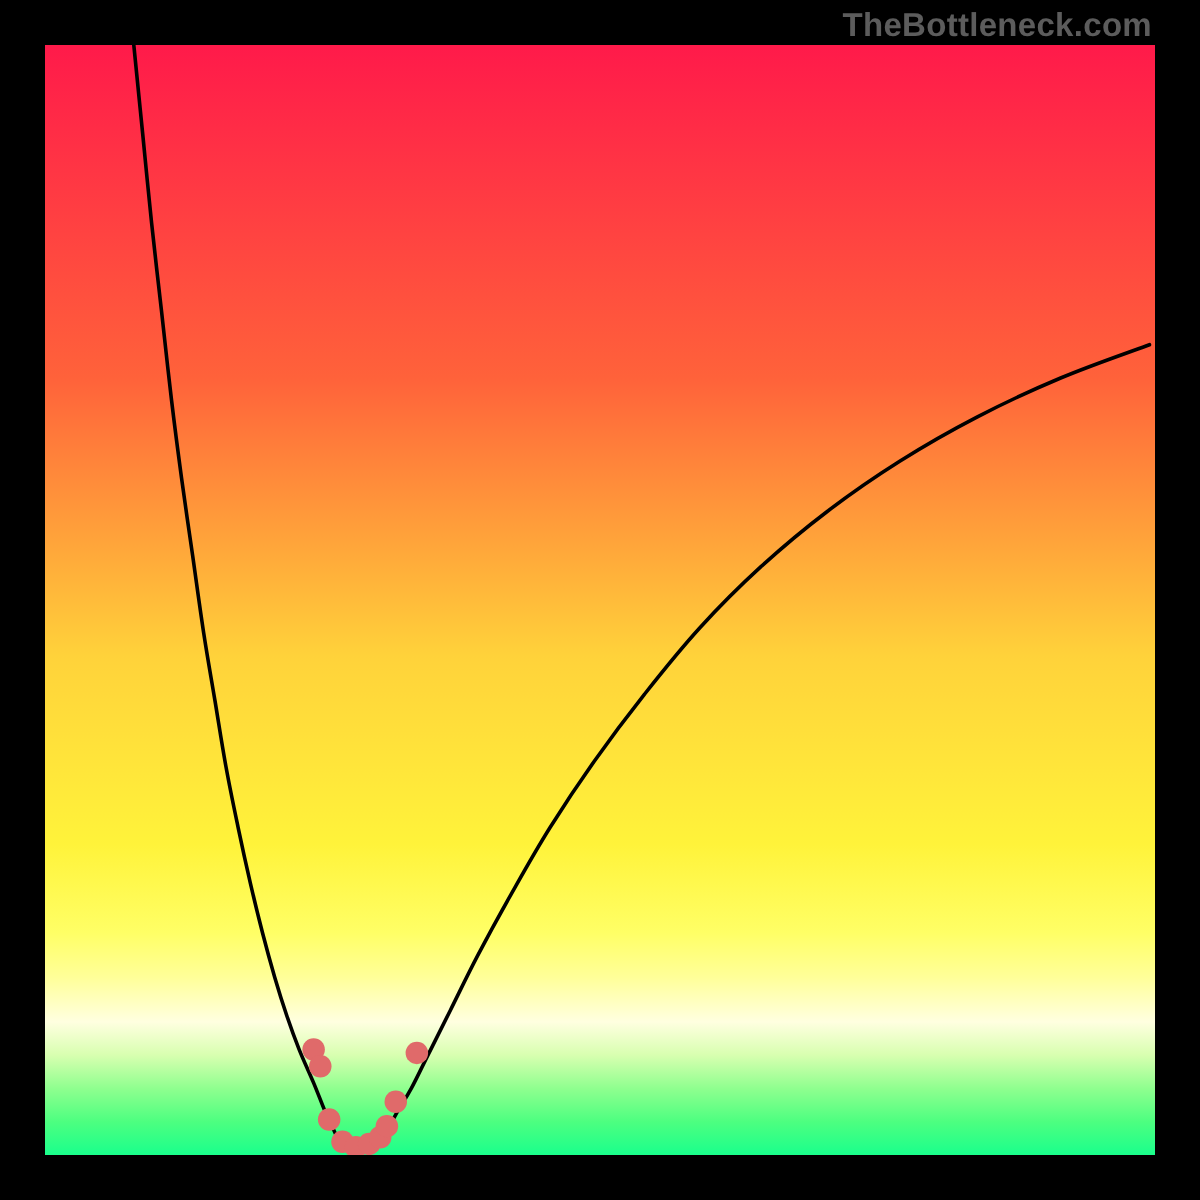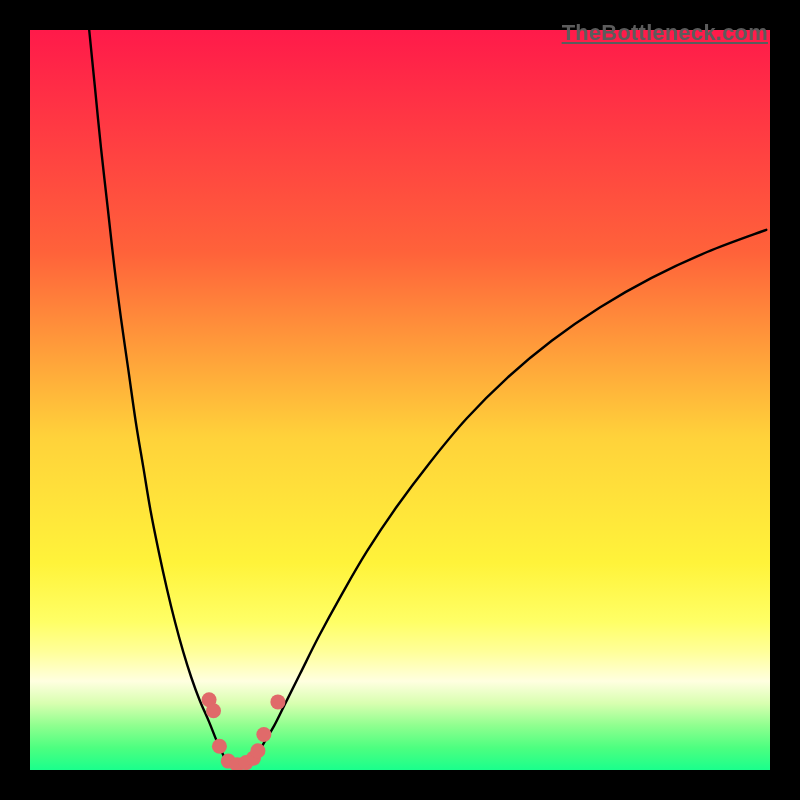--- a/index.html
+++ b/index.html
@@ -20,28 +20,27 @@
   }
   .plot {
     position: absolute;
     left: 0;
     top: 0;
     width: 740px;
     height: 740px;
   }
   .watermark {
     position: absolute;
-    top: 20px;
+    top: 4px;
     right: 32px;
     font-family: Arial, Helvetica, sans-serif;
     font-size: 22px;
     font-weight: 600;
     color: #5c5c5c;
     letter-spacing: 0.2px;
-    text-decoration: underline;
   }
   svg { display: block; }
 </style>
 </head>
 <body>
 
 <div class="frame">
   <svg class="plot" viewBox="0 0 740 740">
     <defs>
       <linearGradient id="bg-grad" x1="0" y1="0" x2="0" y2="1">

